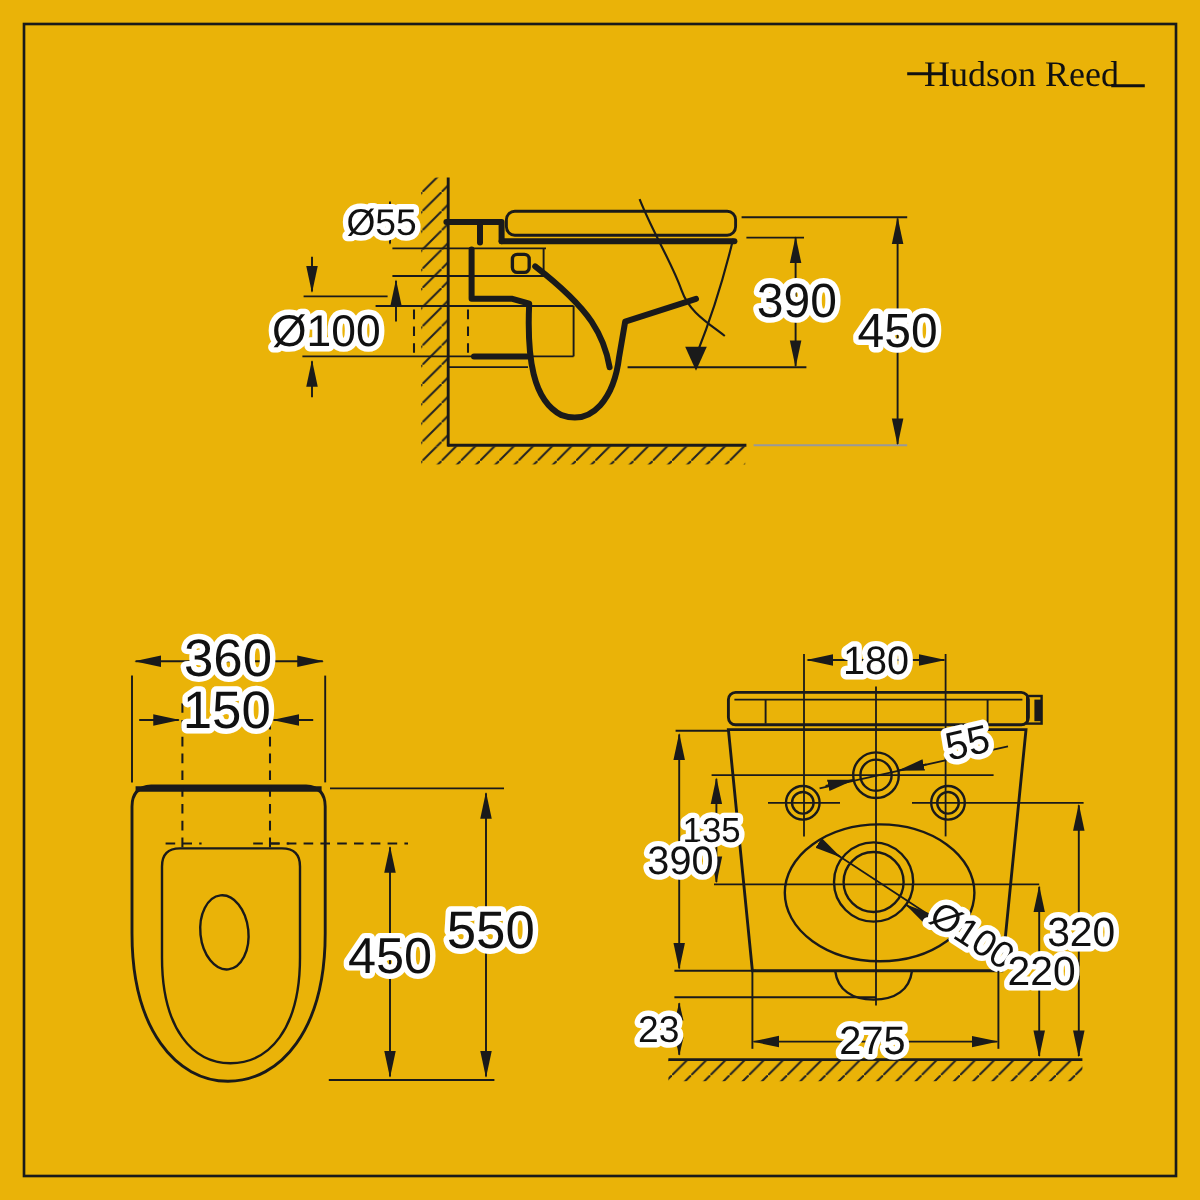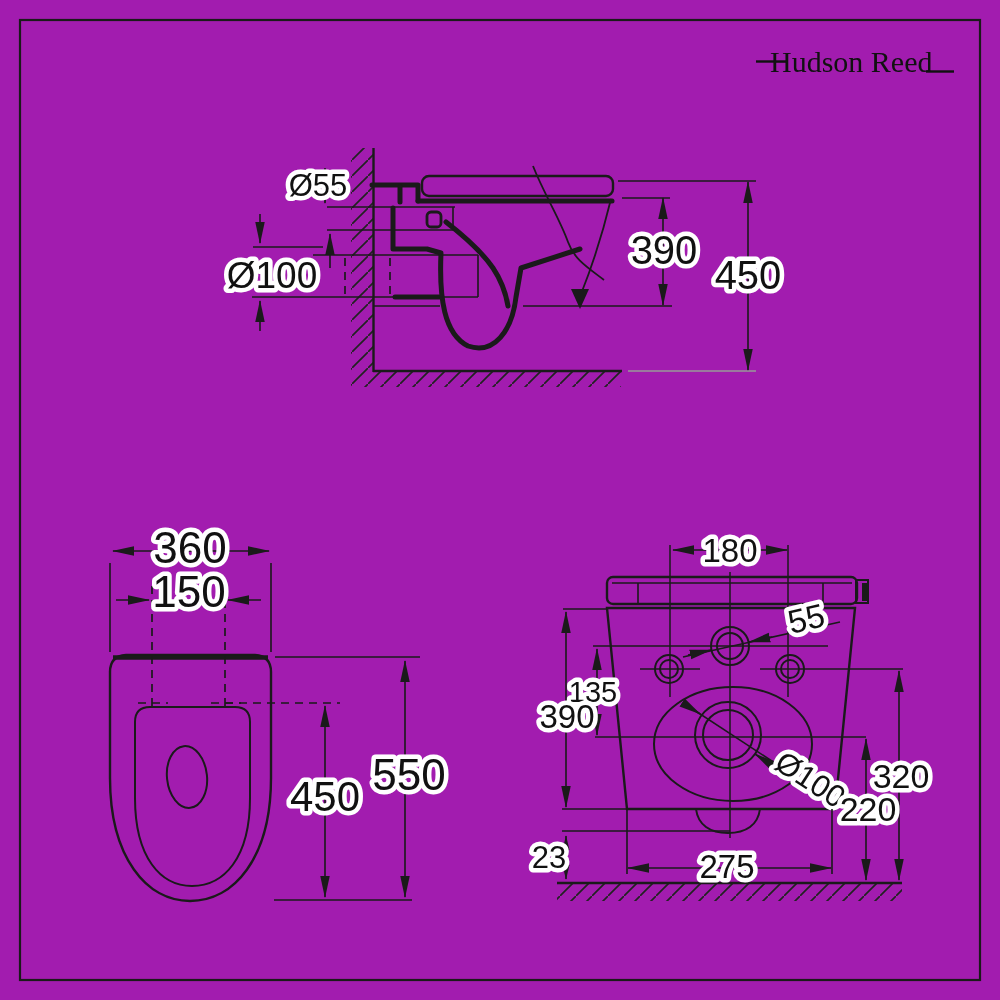--- a/index.html
+++ b/index.html
@@ -1,16 +1,16 @@
 <!DOCTYPE html>
 <html><head>
 <meta charset="utf-8">
 <style>
   html,body{margin:0;padding:0;background:#ffffff;}
-  .stage{width:1000px;height:1000px;position:relative;background:#a21caf;}
+  .stage{width:1000px;height:1000px;position:relative;background:#eab308;}
   svg{display:block;}
   .ext{stroke:#1a1a1a;stroke-width:1.6;fill:none;}
   .thin{stroke:#1a1a1a;stroke-width:1.5;fill:none;}
   .out{stroke:#1a1a1a;stroke-width:2.4;fill:none;}
   .out2{stroke:#1a1a1a;stroke-width:2;fill:none;}
   .thk{stroke:#1a1a1a;stroke-width:5;fill:none;stroke-linecap:round;stroke-linejoin:round;}
   .gray{stroke:#999999;stroke-width:1.6;fill:none;}
   .dash{stroke:#1a1a1a;stroke-width:1.7;fill:none;stroke-dasharray:8 6;}
   .dim{font-family:"Liberation Sans","DejaVu Sans",sans-serif;fill:#111111;
        paint-order:stroke;stroke:#ffffff;stroke-width:9px;stroke-linejoin:round;text-anchor:middle;}

